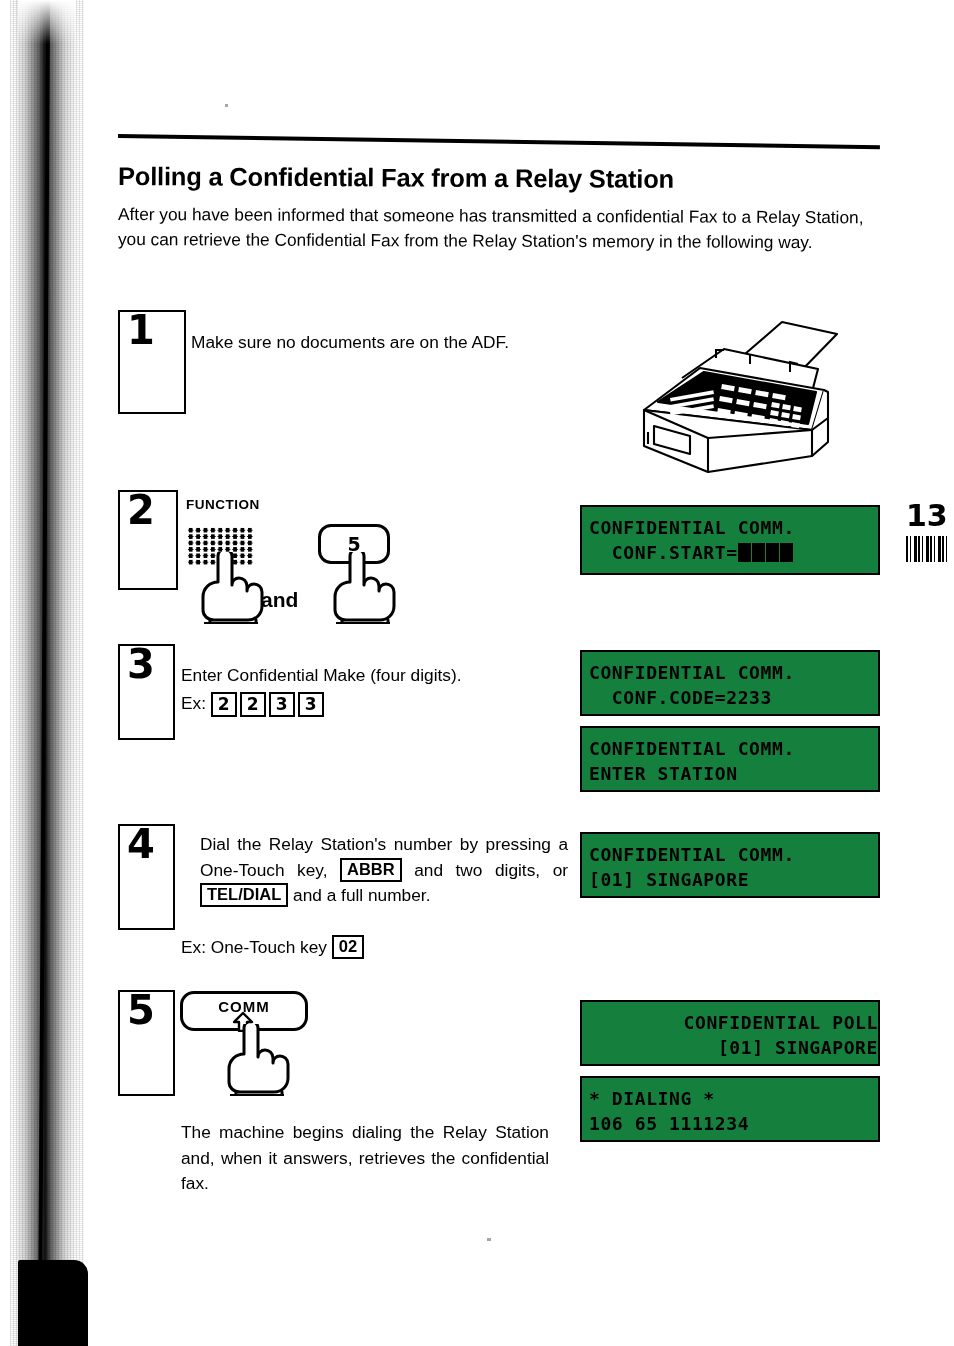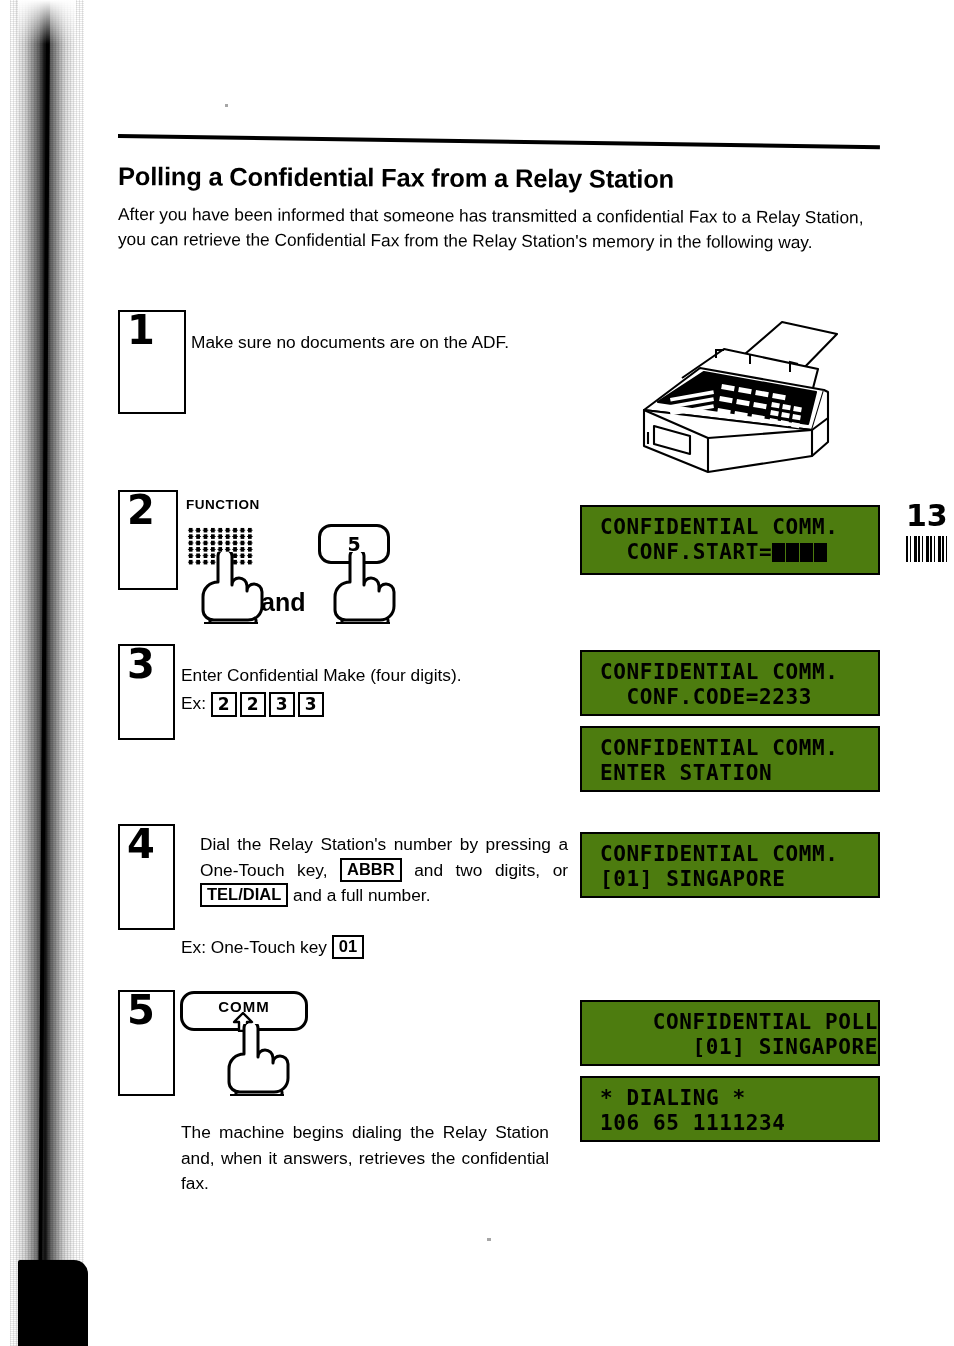--- a/index.html
+++ b/index.html
@@ -159,27 +159,27 @@
     line-height: 21px;
     vertical-align: -1px;
     margin-right: 3px;
     font-family: "DejaVu Sans", sans-serif;
   }
 
   
   .lcd {
     position: absolute;
     border: 2.5px solid #000;
-    background: #4d7c0f;
+    background: #15803d;
     box-sizing: border-box;
     font-family: "DejaVu Sans Mono", monospace;
-    font-size: 21px;
+    font-size: 18px;
     line-height: 25px;
     letter-spacing: 0.6px;
-    padding: 8px 0 8px 18px;
+    padding: 8px 0 8px 7px;
     font-weight: bold;
   }
   .lcd-line { white-space: pre; }
   .blk {
     display: inline-block;
     width: 13px; height: 19px;
     background: #000;
     vertical-align: -3px;
     margin-right: 1px;
   }
@@ -234,21 +234,21 @@
     left: 187px; top: 527px;
     width: 66px; height: 38px;
     background-image:
       radial-gradient(circle, #000 0 48%, transparent 50%);
     background-size: 7.4px 6.4px;
     background-position: 0 0;
   }
   .and-word {
     position: absolute;
     left: 261px; top: 588px;
-    font-size: 25px;
+    font-size: 21px;
     font-weight: bold;
   }
 
   
   .hand { position: absolute; }
 
   
   #key5-button {
     position: absolute;
     left: 318px; top: 524px;
@@ -441,21 +441,21 @@
   <div class="step-text justify" style="left:181px; top:832px; width:368px;margin-left:19px;">
     <span>Dial the Relay Station's number by pressing a One-Touch key,</span>
     <span class="keylabel">ABBR</span>
     <span>and two digits, or</span>
     <span class="keylabel">TEL/DIAL</span>
     <span>and a full number.</span>
   </div>
 
   <div class="step-text" style="left:181px; top:935px; width:380px;">
     <span>Ex: One-Touch key</span>
-    <span class="keylabel">01</span>
+    <span class="keylabel">02</span>
   </div>
 
   <div class="lcd" style="left:580px; top:832px; width:300px; height:66px;">
     <div class="lcd-line">CONFIDENTIAL COMM.</div>
     <div class="lcd-line">[01] SINGAPORE</div>
   </div>
 
   <div class="step-box" style="left:118px; top:990px; width:57px; height:106px;">
     <span class="step-num">5</span>
   </div>

